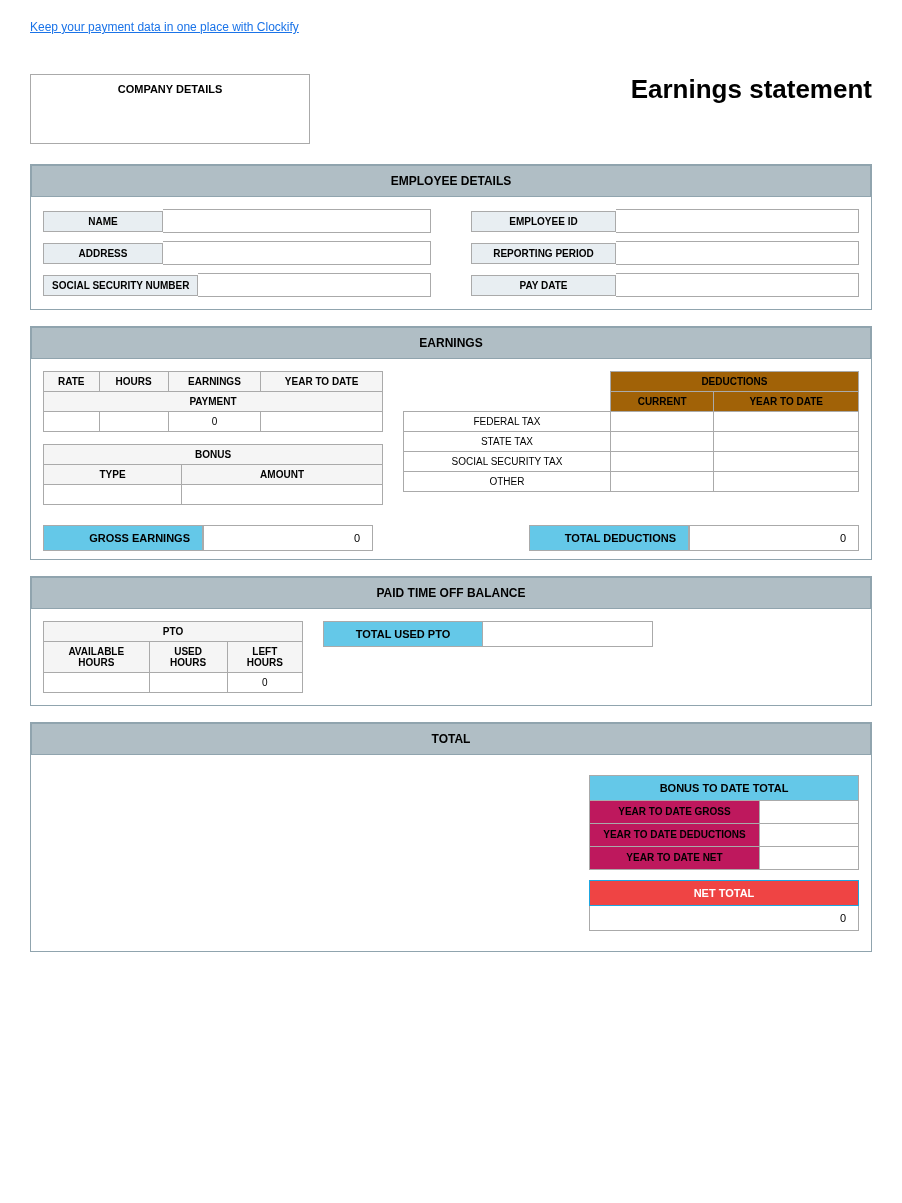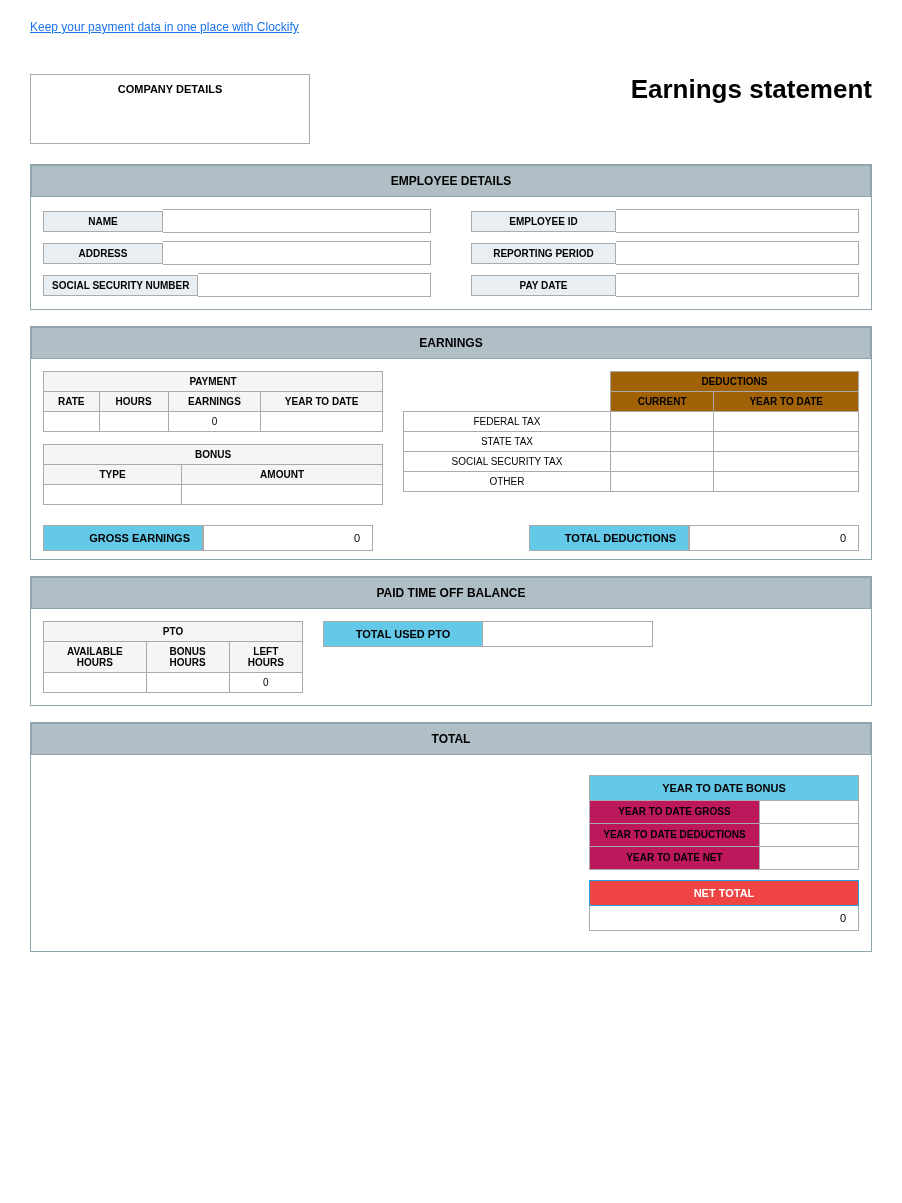--- a/index.html
+++ b/index.html
@@ -306,27 +306,27 @@
 
 <div class="section-wrapper">
   <div class="section-header">EARNINGS</div>
   <div class="earnings-body">
 
     <div class="earnings-left">
 
       <table>
         <thead>
           <tr>
-            <th colspan="4" class="table-header-span">PAYMENT</th>
-          </tr>
-          <tr>
             <th>RATE</th>
             <th>HOURS</th>
             <th>EARNINGS</th>
             <th>YEAR TO DATE</th>
+          </tr>
+          <tr>
+            <th colspan="4" class="table-header-span">PAYMENT</th>
           </tr>
         </thead>
         <tbody>
           <tr>
             <td>&nbsp;</td>
             <td>&nbsp;</td>
             <td>0</td>
             <td>&nbsp;</td>
           </tr>
         </tbody>
@@ -408,21 +408,21 @@
   <div class="section-header">PAID TIME OFF BALANCE</div>
   <div class="pto-body">
     <div class="pto-left">
       <table>
         <thead>
           <tr>
             <th colspan="3">PTO</th>
           </tr>
           <tr>
             <th>AVAILABLE HOURS</th>
-            <th>BONUS HOURS</th>
+            <th>USED HOURS</th>
             <th>LEFT HOURS</th>
           </tr>
         </thead>
         <tbody>
           <tr>
             <td>&nbsp;</td>
             <td>&nbsp;</td>
             <td>0</td>
           </tr>
         </tbody>
@@ -434,21 +434,21 @@
         <div class="total-used-value" style="border:1px solid #aaa; border-left:none; padding:6px 12px; min-width:170px; background:#fff;">&nbsp;</div>
       </div>
     </div>
   </div>
 </div>
 
 <div class="section-wrapper">
   <div class="section-header">TOTAL</div>
   <div class="total-section-body">
     <div class="ytd-table-wrapper">
-      <div class="ytd-header">YEAR TO DATE BONUS</div>
+      <div class="ytd-header">BONUS TO DATE TOTAL</div>
       <div class="ytd-row">
         <div class="ytd-row-label">YEAR TO DATE GROSS</div>
         <div class="ytd-row-value">&nbsp;</div>
       </div>
       <div class="ytd-row">
         <div class="ytd-row-label">YEAR TO DATE DEDUCTIONS</div>
         <div class="ytd-row-value">&nbsp;</div>
       </div>
       <div class="ytd-row">
         <div class="ytd-row-label">YEAR TO DATE NET</div>

